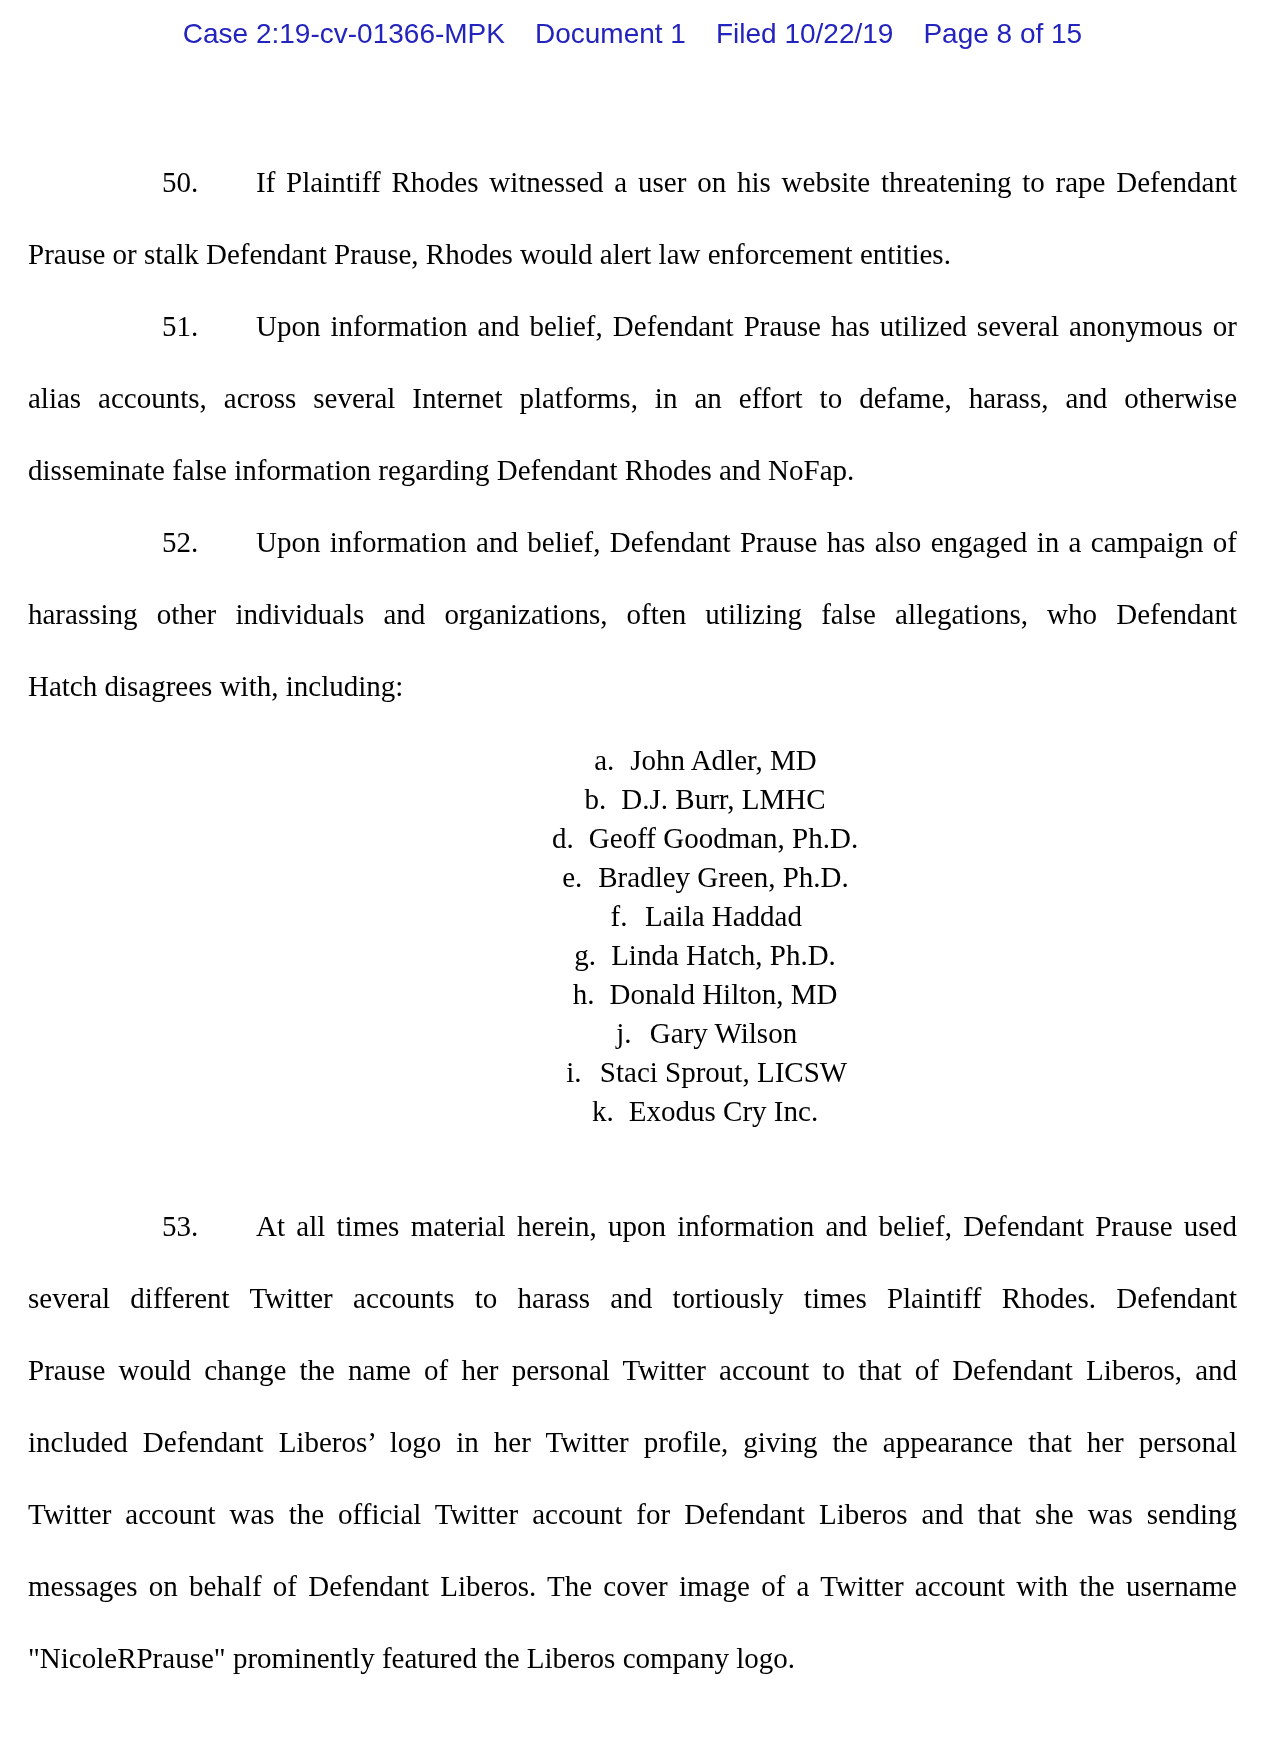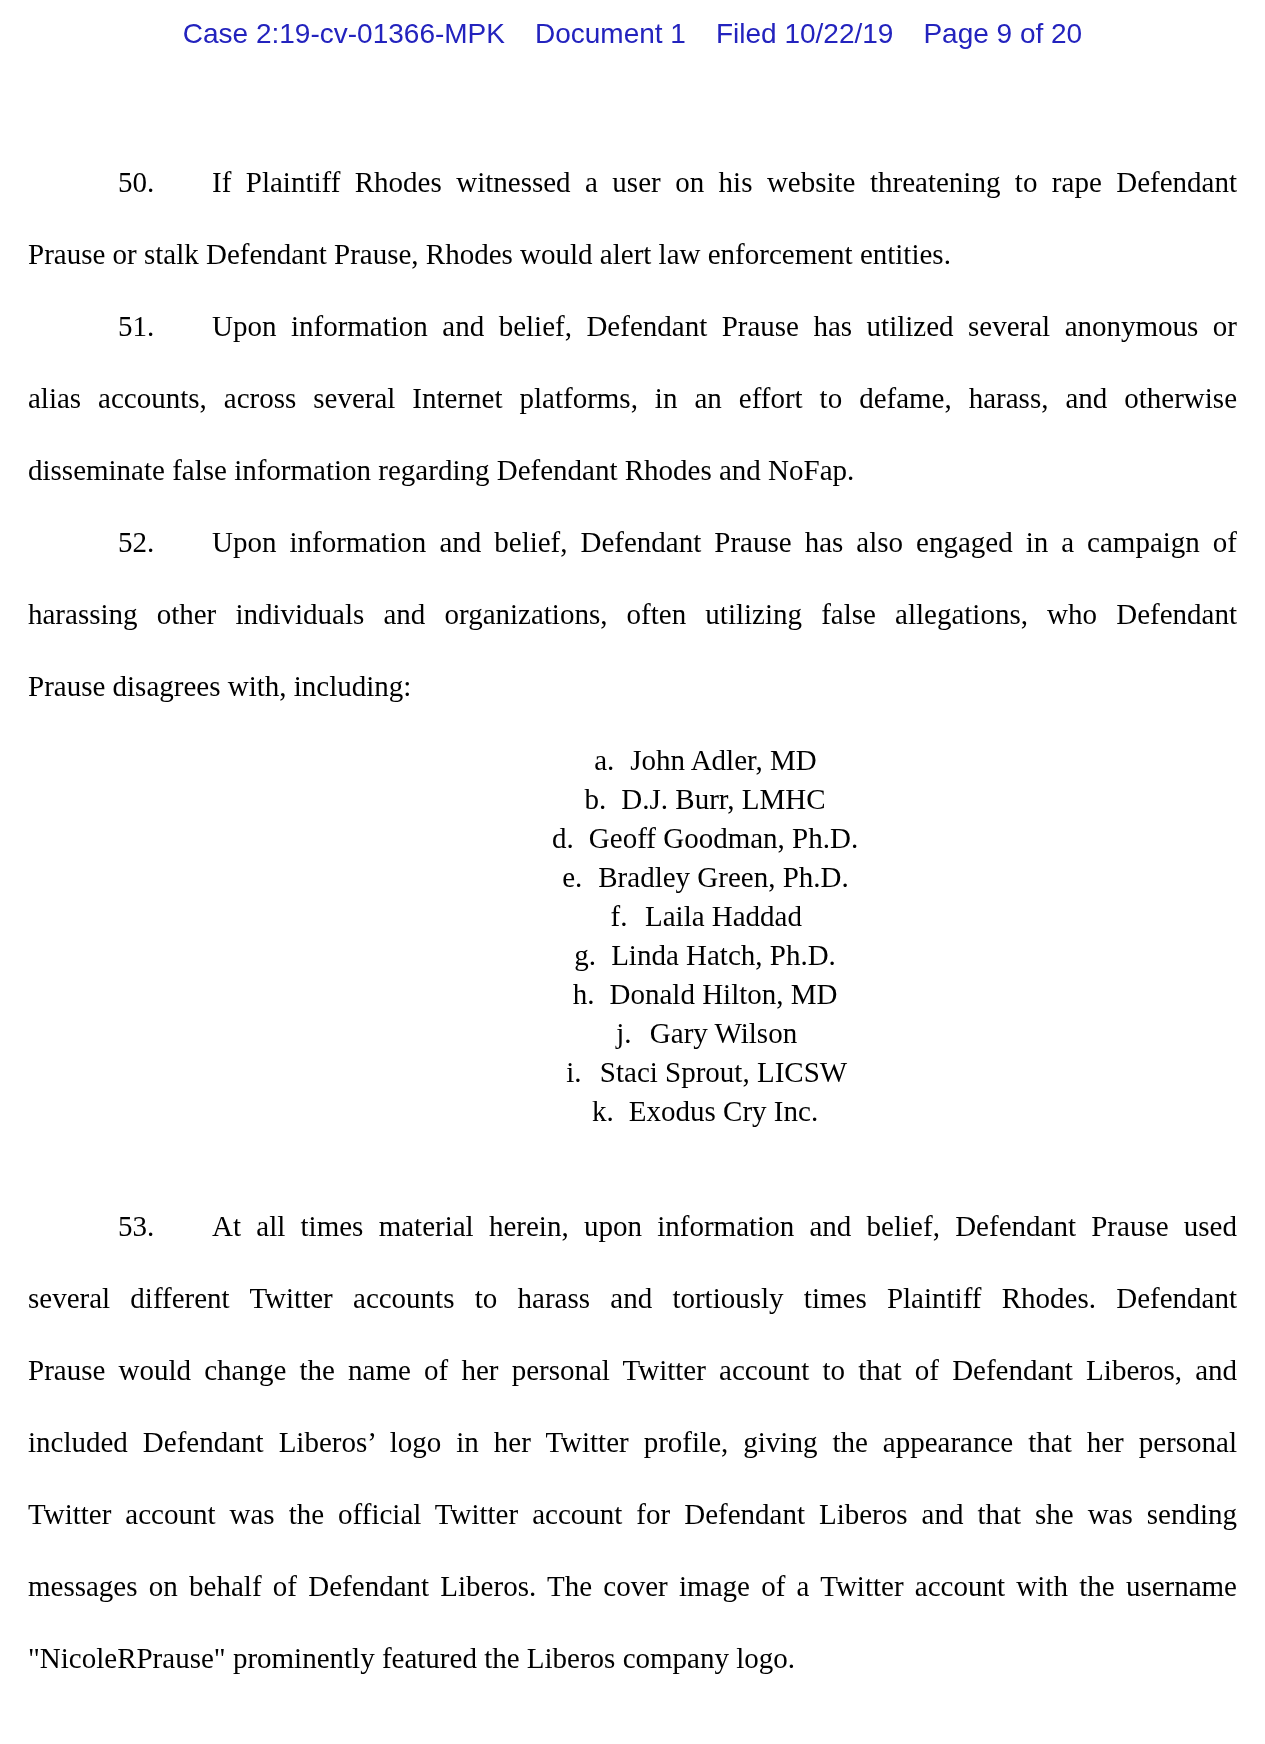--- a/index.html
+++ b/index.html
@@ -29,56 +29,56 @@
     padding: 92px 28px 0 28px;
     font-size: 29px;
   }
   .pline {
     line-height: 72px;
     text-align: justify;
     text-align-last: justify;
   }
   .pline.last { text-align-last: left; }
   .ind { display: inline-block; width: 90px; }
-  .num { display: inline-block; width: 94px; }
+  .num { display: inline-block; width: 94px; margin-left: 44px; }
   .list { padding-top: 19px; }
   .litem { line-height: 39px; text-align: center; }
   .li-ind { display: inline-block; width: 130px; }
   .li-mk  { display: inline-block; width: 52px; }
   .p53 { padding-top: 59px; }
 </style>
 </head>
 <body>
 
 <div class="page">
 
   <div class="ecf-header">
       <span>Case 2:19-cv-01366-MPK</span>
       <span>Document 1</span>
       <span>Filed 10/22/19</span>
-      <span>Page 9 of 20</span>
+      <span>Page 8 of 15</span>
     </div>
 
   <div class="content">
 
     <div class="para">
       <div class="pline first"><span class="ind"></span><span class="num">50.</span><span>If Plaintiff Rhodes witnessed a user on his website threatening to rape Defendant</span></div>
       <div class="pline last">Prause or stalk Defendant Prause, Rhodes would alert law enforcement entities.</div>
     </div>
 
     <div class="para">
       <div class="pline first"><span class="ind"></span><span class="num">51.</span><span>Upon information and belief, Defendant Prause has utilized several anonymous or</span></div>
       <div class="pline">alias accounts, across several Internet platforms, in an effort to defame, harass, and otherwise</div>
       <div class="pline last">disseminate false information regarding Defendant Rhodes and NoFap.</div>
     </div>
 
     <div class="para">
       <div class="pline first"><span class="ind"></span><span class="num">52.</span><span>Upon information and belief, Defendant Prause has also engaged in a campaign of</span></div>
       <div class="pline">harassing other individuals and organizations, often utilizing false allegations, who Defendant</div>
-      <div class="pline last">Prause disagrees with, including:</div>
+      <div class="pline last">Hatch disagrees with, including:</div>
     </div>
 
     <div class="list">
       <div class="litem"><span class="li-ind"></span><span class="li-mk">a.</span><span>John Adler, MD</span></div>
       <div class="litem"><span class="li-ind"></span><span class="li-mk">b.</span><span>D.J. Burr, LMHC</span></div>
       <div class="litem"><span class="li-ind"></span><span class="li-mk">d.</span><span>Geoff Goodman, Ph.D.</span></div>
       <div class="litem"><span class="li-ind"></span><span class="li-mk">e.</span><span>Bradley Green, Ph.D.</span></div>
       <div class="litem"><span class="li-ind"></span><span class="li-mk">f.</span><span>Laila Haddad</span></div>
       <div class="litem"><span class="li-ind"></span><span class="li-mk">g.</span><span>Linda Hatch, Ph.D.</span></div>
       <div class="litem"><span class="li-ind"></span><span class="li-mk">h.</span><span>Donald Hilton, MD</span></div>

